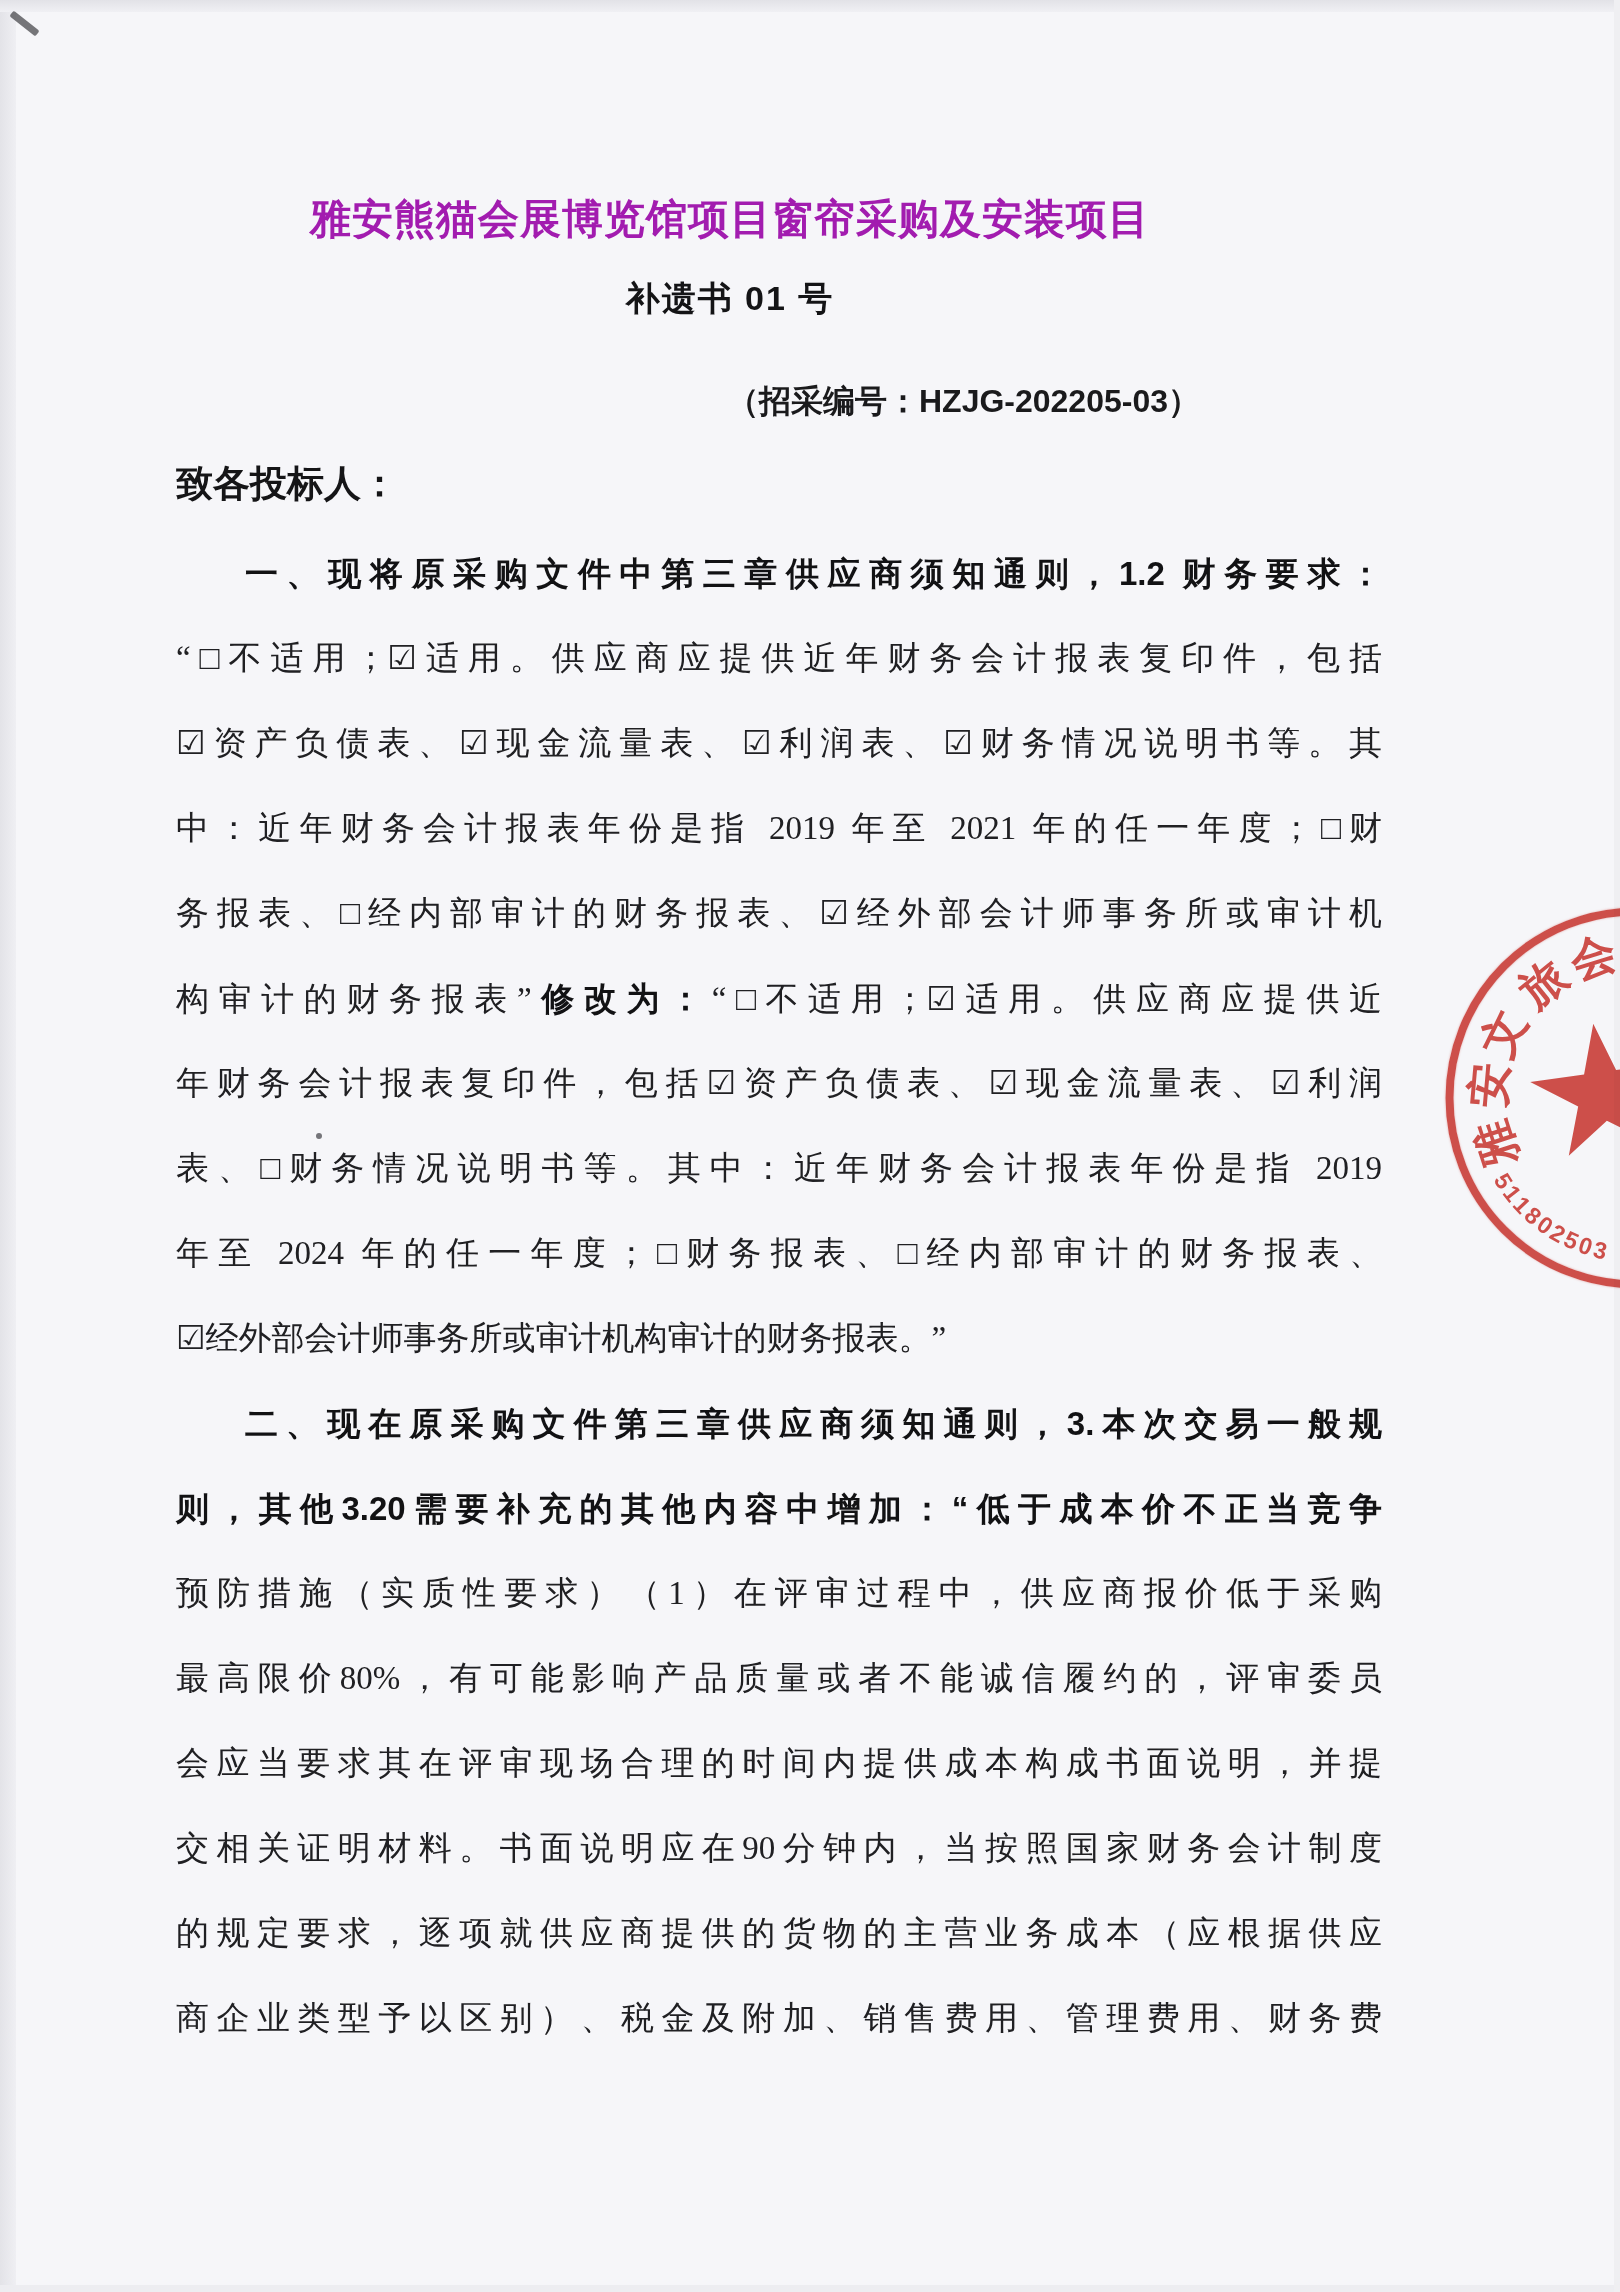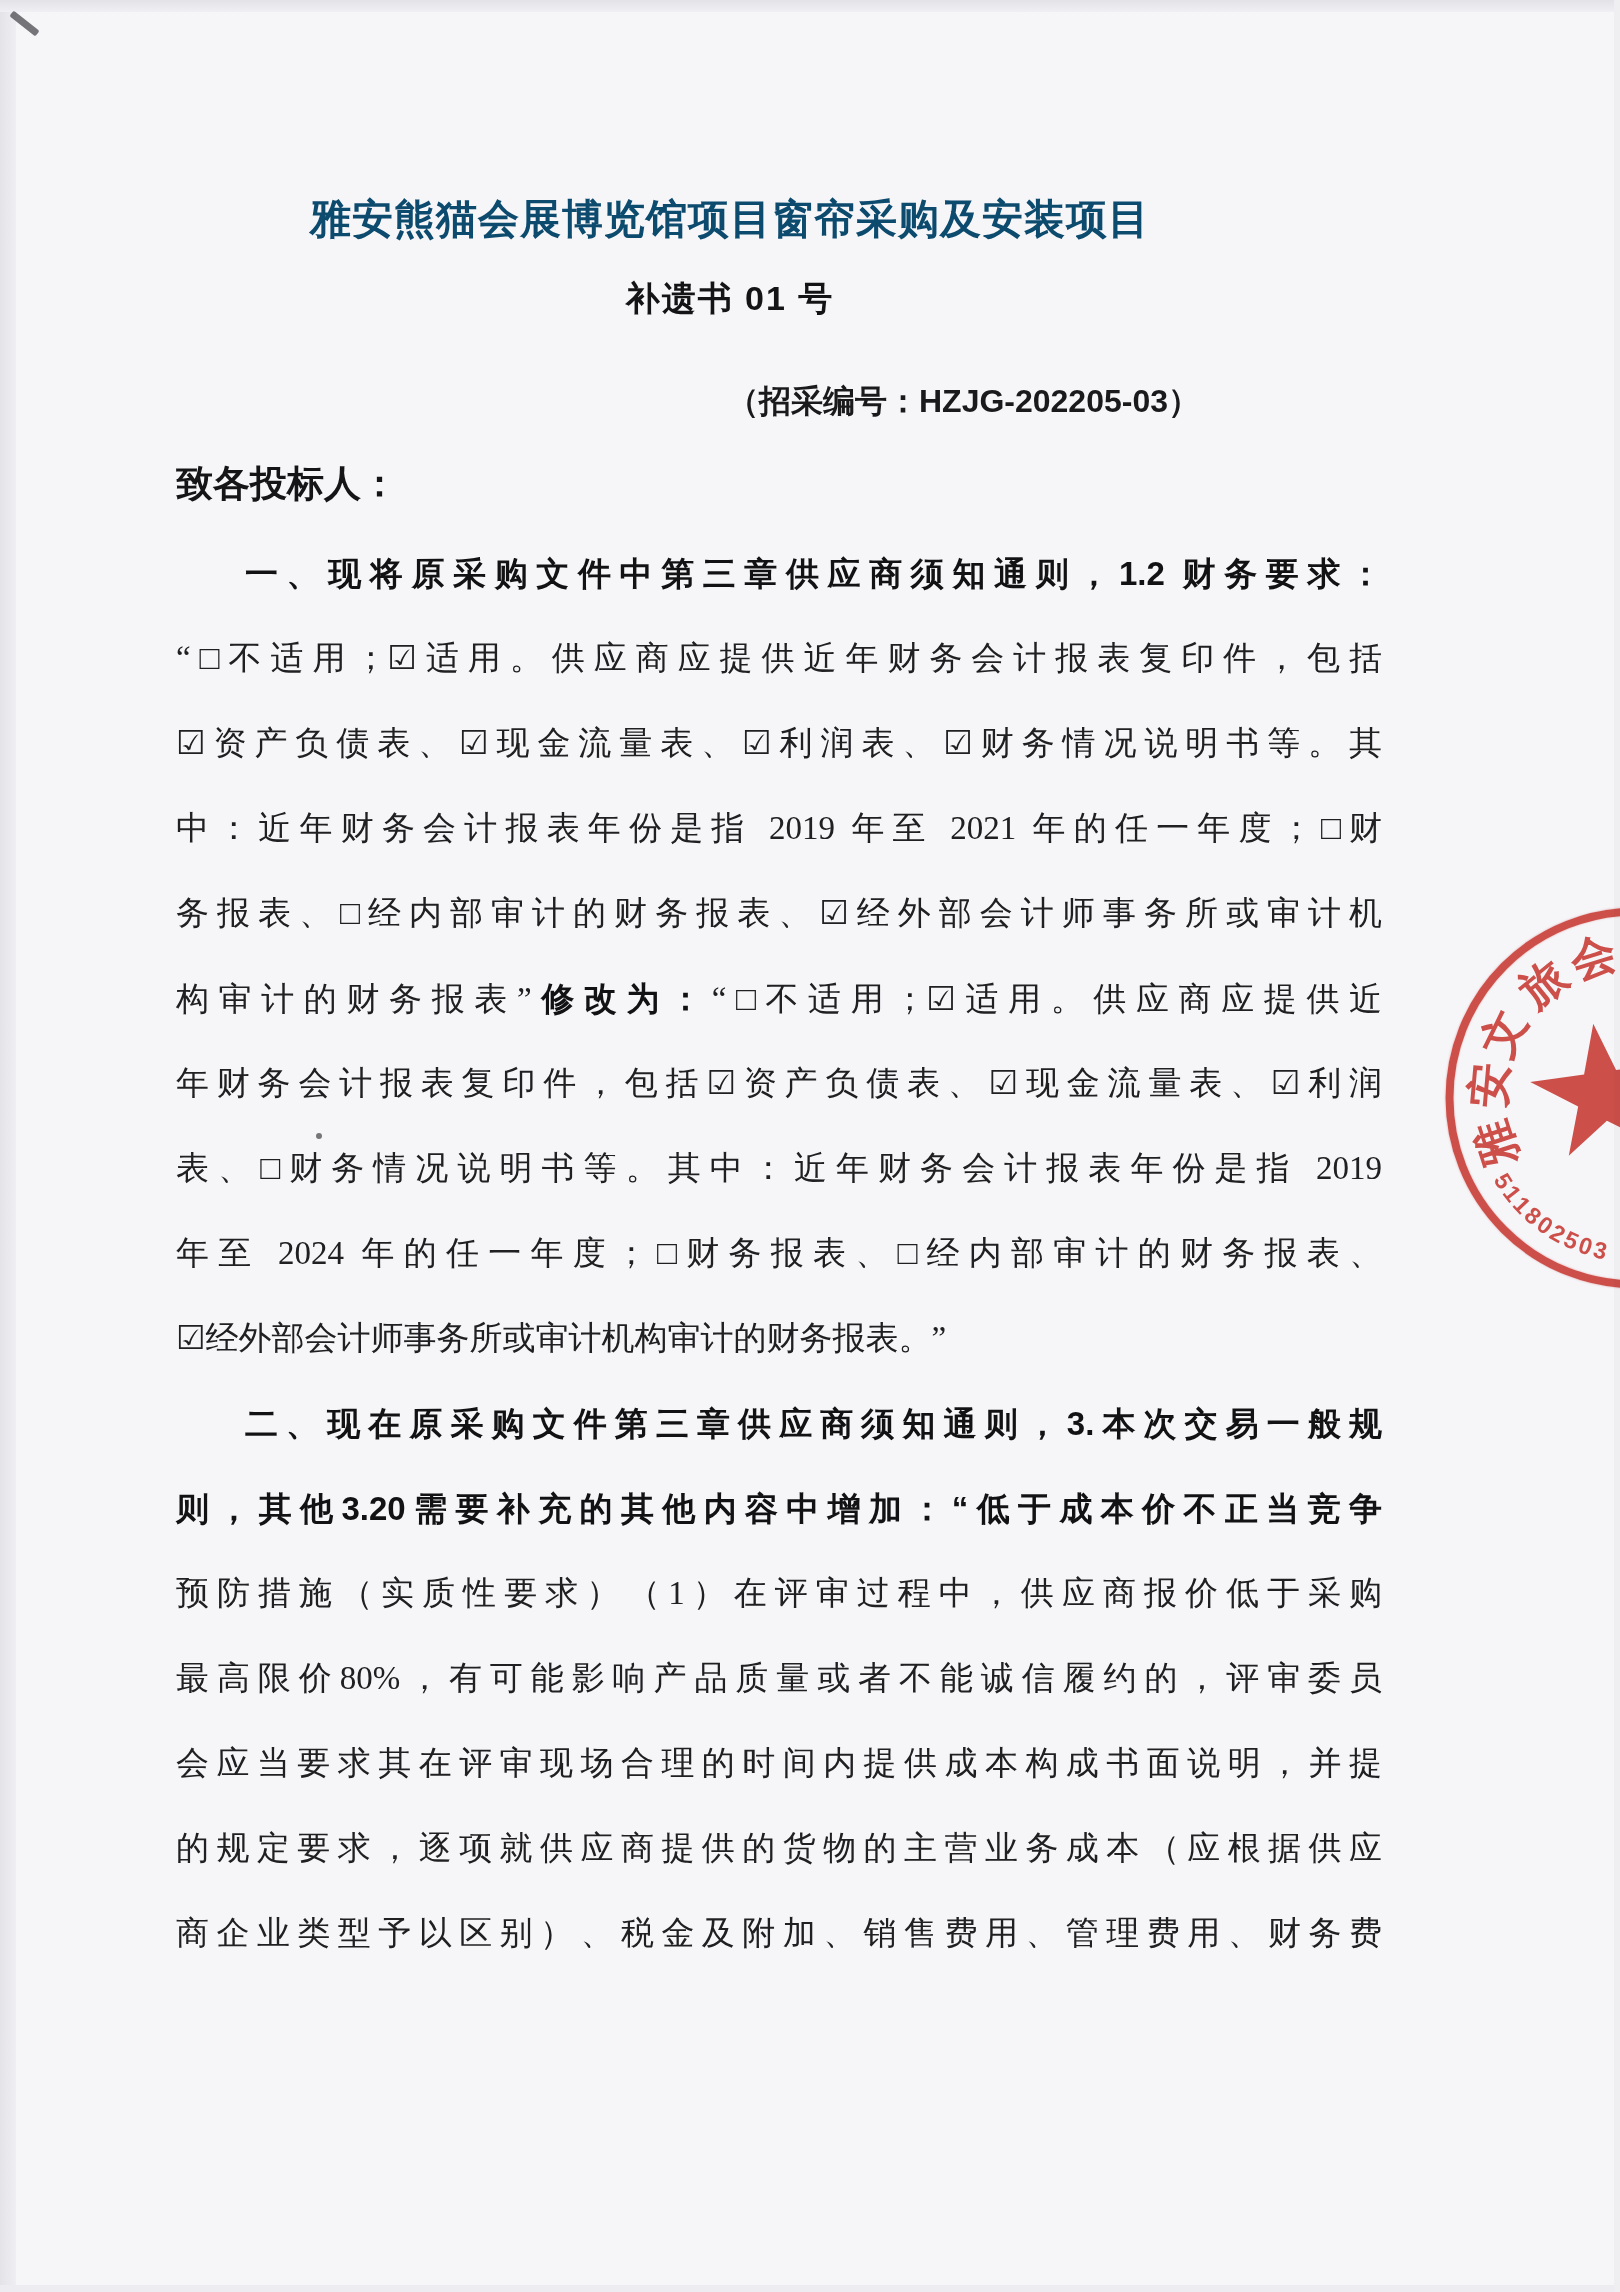--- a/index.html
+++ b/index.html
@@ -16,21 +16,21 @@
   .edge-left   { position:absolute; left:0; top:0; width:15.7px; height:100%; background:linear-gradient(to right,#e3e3e8,#efeff3); }
   .edge-top    { position:absolute; left:0; top:0; width:100%; height:11.8px; background:linear-gradient(to bottom,#e2e2e7,#f0f0f4); }
   .edge-bottom { position:absolute; left:0; bottom:0; width:100%; height:7.8px; background:#ededf1; }
   .edge-right  { position:absolute; right:0; top:0; width:5.9px; height:100%; background:#efeff2; }
   .corner-mark { position:absolute; left:7.8px; top:19.6px; width:33px; height:6.9px; background:#4a4a4e; transform:rotate(38deg); opacity:.75; border-radius:2px; }
   .ink-speck   { position:absolute; left:316px; top:1133px; width:5.9px; height:5.9px; background:#55555a; border-radius:50%; opacity:.8; }
 
   .title1 {
     position:absolute; left:0; top:192px; width:1460px;
     text-align:center; font-size:41px; font-weight:700;
-    font-family:"Liberation Sans", sans-serif; letter-spacing:1px; color:#0c4a6e;
+    font-family:"Liberation Sans", sans-serif; letter-spacing:1px; color:#a21caf;
   }
   .title2 {
     position:absolute; left:0; top:276px; width:1460px;
     text-align:center; font-size:34px; font-weight:700;
     font-family:"Liberation Sans", sans-serif; letter-spacing:2px; color:#141416;
   }
   .refline {
     position:absolute; left:0; top:380px; width:1200px;
     text-align:right; font-size:32px; font-weight:700;
     font-family:"Liberation Sans", sans-serif; color:#1a1a1c;
@@ -100,20 +100,21 @@
       <div class="line"><span>构审计的财务报表”</span><span class="b">修改为：</span><span>“□不适用；☑适用。供应商应提供近</span></div>
       <div class="line"><span>年财务会计报表复印件，包括☑资产负债表、☑现金流量表、☑利润</span></div>
       <div class="line"><span>表、□财务情况说明书等。其中：近年财务会计报表年份是指 2019</span></div>
       <div class="line"><span>年至 2024 年的任一年度；□财务报表、□经内部审计的财务报表、</span></div>
       <div class="line no-stretch"><span>☑经外部会计师事务所或审计机构审计的财务报表。”</span></div>
       <div class="line indent"><span class="b">二、现在原采购文件第三章供应商须知通则，3.本次交易一般规</span></div>
       <div class="line"><span class="b">则，其他3.20需要补充的其他内容中增加：“低于成本价不正当竞争</span></div>
       <div class="line"><span>预防措施（实质性要求）（1）在评审过程中，供应商报价低于采购</span></div>
       <div class="line"><span>最高限价80%，有可能影响产品质量或者不能诚信履约的，评审委员</span></div>
       <div class="line"><span>会应当要求其在评审现场合理的时间内提供成本构成书面说明，并提</span></div>
+      <div class="line"><span>交相关证明材料。书面说明应在90分钟内，当按照国家财务会计制度</span></div>
       <div class="line"><span>的规定要求，逐项就供应商提供的货物的主营业务成本（应根据供应</span></div>
       <div class="line"><span>商企业类型予以区别）、税金及附加、销售费用、管理费用、财务费</span></div>
     </div>
 
   <div class="stamp">
     <div class="stamp-ring"></div>
     <div class="stamp-star"></div>
   <span class="arc-char" style="transform: translate(-50%, -50%) rotate(-108deg) translateY(-147px);">雅</span>
       <span class="arc-char" style="transform: translate(-50%, -50%) rotate(-85deg) translateY(-147px);">安</span>
       <span class="arc-char" style="transform: translate(-50%, -50%) rotate(-64deg) translateY(-147px);">文</span>

